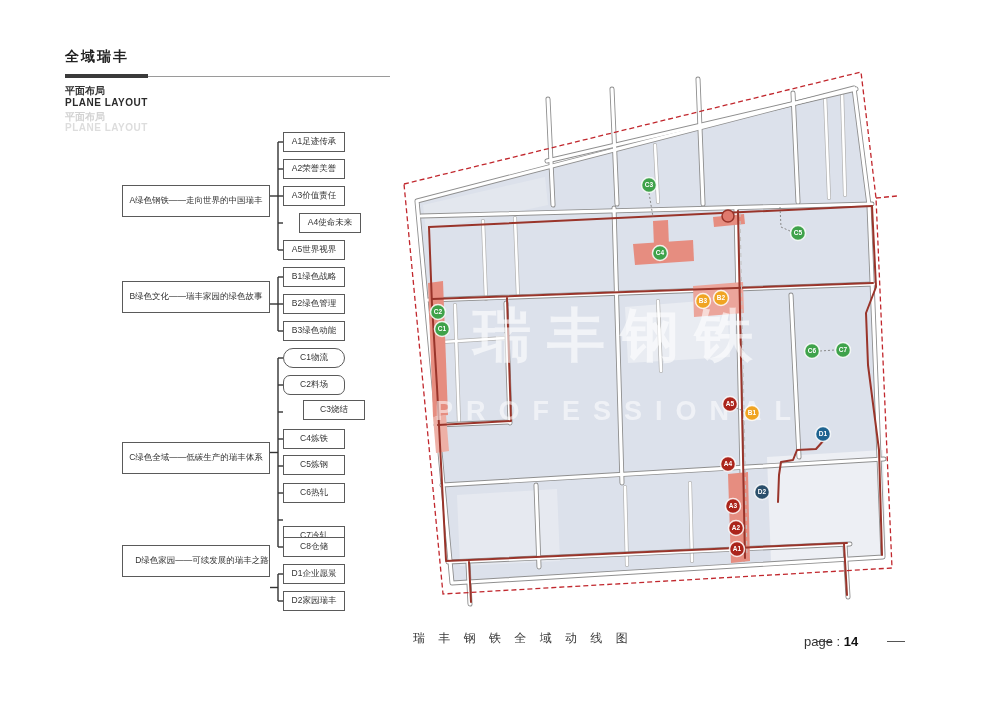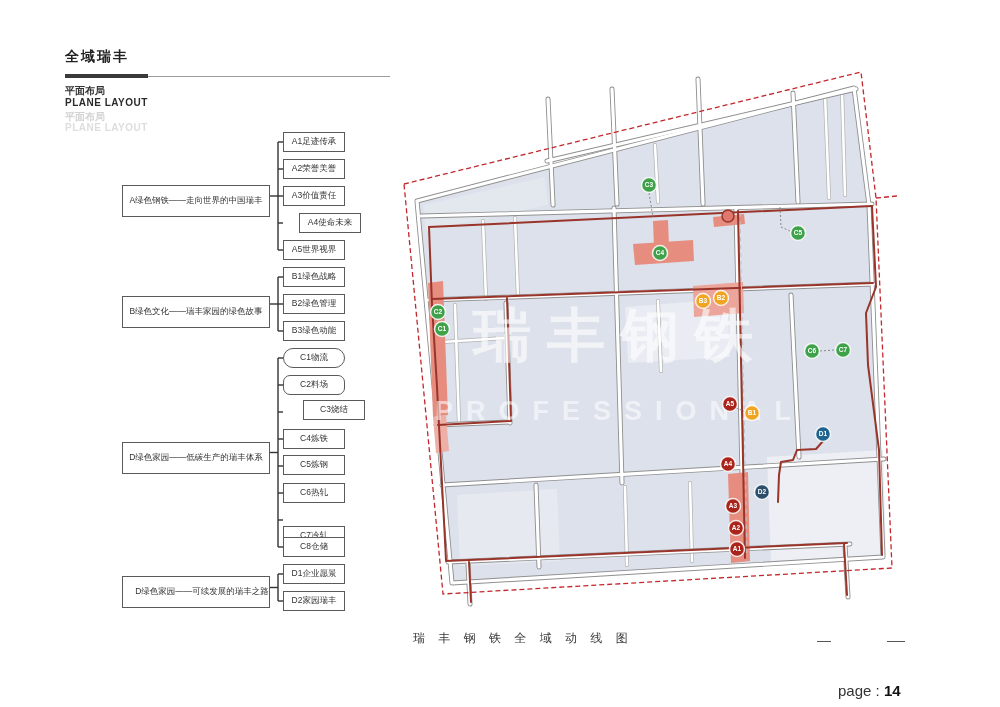--- a/index.html
+++ b/index.html
@@ -26,21 +26,21 @@
   
   #map-svg{position:absolute;left:395px;top:55px;width:560px;height:570px;}
   .wm-cn{font-size:58px;font-weight:bold;fill:rgba(255,255,255,0.60);letter-spacing:16px;}
   .wm-en{font-size:27px;font-weight:bold;fill:rgba(255,255,255,0.55);letter-spacing:13px;}
   .marker-label{font-size:6.5px;font-weight:bold;fill:#fff;text-anchor:middle;}
   
   .caption{position:absolute;left:413px;top:630px;font-size:12px;color:#3a3a3a;letter-spacing:5px;}
   .page-dash{position:absolute;top:641px;height:1px;background:#555;}
   .page-dash.left{left:817px;width:14px;}
   .page-dash.right{left:887px;width:18px;}
-  .page-label{position:absolute;left:838px;top:634px;font-size:15px;color:#333;margin-top:48px;}
+  .page-label{position:absolute;left:804px;top:634px;font-size:13px;color:#333;}
   .page-label b{font-weight:bold;color:#111;}
 </style>
 </head>
 <body>
 
 <div class="hdr-title">全域瑞丰</div>
 <div class="hdr-bar-thick"></div>
 <div class="hdr-bar-thin"></div>
 <div class="hdr-sub-cn">平面布局</div>
 <div class="hdr-sub-en">PLANE LAYOUT</div>
@@ -78,33 +78,33 @@
 <div id="tree-root">
     <div class="tree-box tree-child" style="left: 283px; top: 132px;">A1足迹传承</div>
     <div class="tree-box tree-child" style="left: 283px; top: 159px;">A2荣誉美誉</div>
     <div class="tree-box tree-child" style="left: 283px; top: 186px;">A3价值责任</div>
     <div class="tree-box tree-child" style="left: 283px; top: 213px; margin-left: 16px;">A4使命未来</div>
     <div class="tree-box tree-child" style="left: 283px; top: 240px;">A5世界视界</div>
     <div class="tree-box tree-parent" style="left: 122px; top: 185px;">A绿色钢铁——走向世界的中国瑞丰</div>
     <div class="tree-box tree-child" style="left: 283px; top: 267px;">B1绿色战略</div>
     <div class="tree-box tree-child" style="left: 283px; top: 294px;">B2绿色管理</div>
     <div class="tree-box tree-child" style="left: 283px; top: 321px;">B3绿色动能</div>
-    <div class="tree-box tree-parent" style="left: 122px; top: 296px;">B绿色文化——瑞丰家园的绿色故事</div>
+    <div class="tree-box tree-parent" style="left: 122px; top: 281px;">B绿色文化——瑞丰家园的绿色故事</div>
     <div class="tree-box tree-child" style="left: 283px; top: 348px; border-radius: 10px;">C1物流</div>
     <div class="tree-box tree-child" style="left: 283px; top: 375px; border-radius: 7px;">C2料场</div>
     <div class="tree-box tree-child" style="left: 283px; top: 400px; margin-left: 20px;">C3烧结</div>
     <div class="tree-box tree-child" style="left: 283px; top: 429px;">C4炼铁</div>
     <div class="tree-box tree-child" style="left: 283px; top: 455px;">C5炼钢</div>
     <div class="tree-box tree-child" style="left: 283px; top: 483px;">C6热轧</div>
     <div class="tree-box tree-child" style="left: 283px; top: 526px;">C7冷轧</div>
     <div class="tree-box tree-child" style="left: 283px; top: 537px;">C8仓储</div>
-    <div class="tree-box tree-parent" style="left: 122px; top: 441.5px;">D绿色家园——低碳生产的瑞丰体系</div>
+    <div class="tree-box tree-parent" style="left: 122px; top: 441.5px;">C绿色全域——低碳生产的瑞丰体系</div>
     <div class="tree-box tree-child" style="left: 283px; top: 564px;">D1企业愿景</div>
     <div class="tree-box tree-child" style="left: 283px; top: 591px;">D2家园瑞丰</div>
-    <div class="tree-box tree-parent" style="left: 122px; top: 576px; padding-left: 12px;">D绿色家园——可续发展的瑞丰之路</div>
+    <div class="tree-box tree-parent" style="left: 122px; top: 545px; padding-left: 12px;">D绿色家园——可续发展的瑞丰之路</div>
   </div>
 
 <svg id="map-svg" viewBox="0 0 560 570">
 
   <g>
     <polygon points="24,144 460,31 475,150 489,502 56,529" fill="#dce1eb"></polygon>
     <polygon points="28,150 150,122 153,150 31,176" fill="#e3e7ee"></polygon>
     <polygon points="230,252 332,244 335,302 233,308" fill="#e9ecf2"></polygon>
     <polygon points="62,440 162,434 165,506 65,511" fill="#e6e9f0"></polygon>
     <polygon points="372,402 488,395 491,500 376,506" fill="#edeff4"></polygon>

